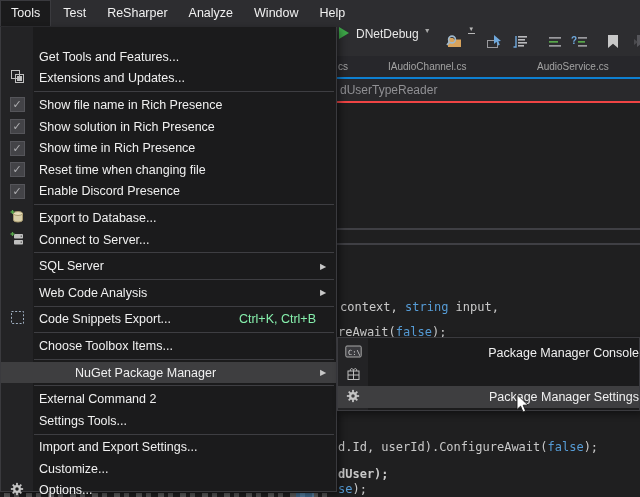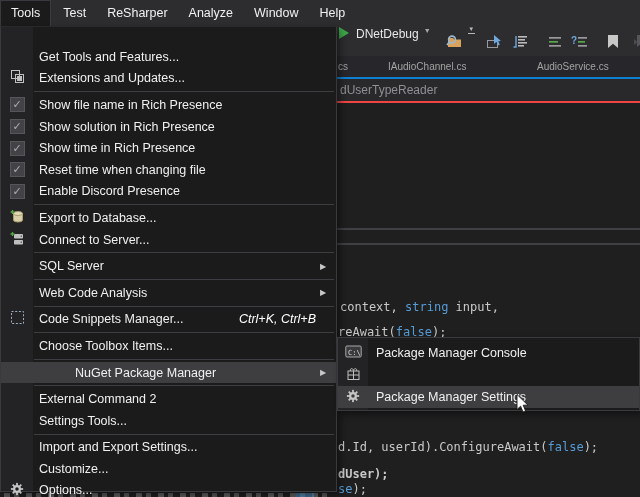--- a/index.html
+++ b/index.html
@@ -51,35 +51,35 @@
 
   
   .menu{position:absolute;left:0;top:27px;width:337px;height:465px;background:#1B1B1C;
         border:1px solid #3A3A3E;border-top:none;box-sizing:border-box;z-index:20;
         box-shadow:3px 3px 7px rgba(0,0,0,.45);padding-top:19px;}
   .menu .gutter{position:absolute;left:0;top:0;width:32px;height:100%;background:#232325;}
   .mi{position:relative;height:21.6px;display:flex;align-items:center;color:#F0F0F0;font-size:12.5px;cursor:default;}
   .mi.hl{background:#3E3E40;gap:36px;}
   .mi .ic{width:32px;flex:0 0 32px;display:flex;align-items:center;justify-content:center;}
   .mi .lbl{flex:1;padding-left:6px;white-space:nowrap;}
-  .mi .sc{padding-right:20px;color:#ffffff;white-space:nowrap;font-style:italic;}
+  .mi .sc{padding-right:20px;color:#86efac;white-space:nowrap;}
   .mi .arr{width:16px;flex:0 0 16px;color:#C8C8C8;font-size:8px;text-align:left;}
   .msep{height:1px;background:#3E3E42;margin:2px 2px 2px 33px;}
   .chk{width:15px;height:15px;background:#434347;border:1px solid #55555A;box-sizing:border-box;
        color:#AFAFB2;font-size:11px;line-height:13px;text-align:center;}
 
   
   .submenu{position:absolute;left:337px;top:337px;width:303px;height:74px;background:#1B1B1C;
            border:1px solid #3A3A3E;box-sizing:border-box;z-index:30;
            box-shadow:3px 3px 7px rgba(0,0,0,.45);padding-top:4px;}
   .submenu .gutter{position:absolute;left:0;top:0;width:30px;height:100%;background:#232325;}
   .smi{position:relative;height:22px;display:flex;align-items:center;color:#F0F0F0;font-size:12.5px;cursor:default;}
   .smi.hl{background:#3E3E40;}
   .smi .ic{width:30px;flex:0 0 30px;display:flex;align-items:center;justify-content:center;}
-  .smi .lbl{flex:1;padding-left:8px;white-space:nowrap;}
+  .smi .lbl{flex:1;padding-left:8px;white-space:nowrap;text-align:right;}
 
   .cursor{position:absolute;left:516px;top:394px;z-index:50;}
 </style>
 </head>
 <body>
 
 <div class="canvas">
 
   <div class="toolbar">
     <span class="tb-play"></span>
@@ -262,21 +262,21 @@
       <span class="arr">▶</span>
     </div>
     <div class="msep"></div>
 
     <div class="mi">
       <span class="ic">
           <span><svg width="15" height="15" viewBox="0 0 15 15">
               <rect x="1.5" y="1.5" width="12" height="12" fill="none" stroke="#9FAFC0" stroke-dasharray="2 1.7"></rect>
             </svg></span>
         </span>
-      <span class="lbl">Code Snippets Manager...</span>
+      <span class="lbl">Code Snippets Export...</span>
       <span class="sc">Ctrl+K, Ctrl+B</span>
     </div>
     <div class="msep"></div>
 
     <div class="mi">
       <span class="ic"></span>
         <span class="lbl">Choose Toolbox Items...</span>
     </div>
     <div class="msep"></div>
 

